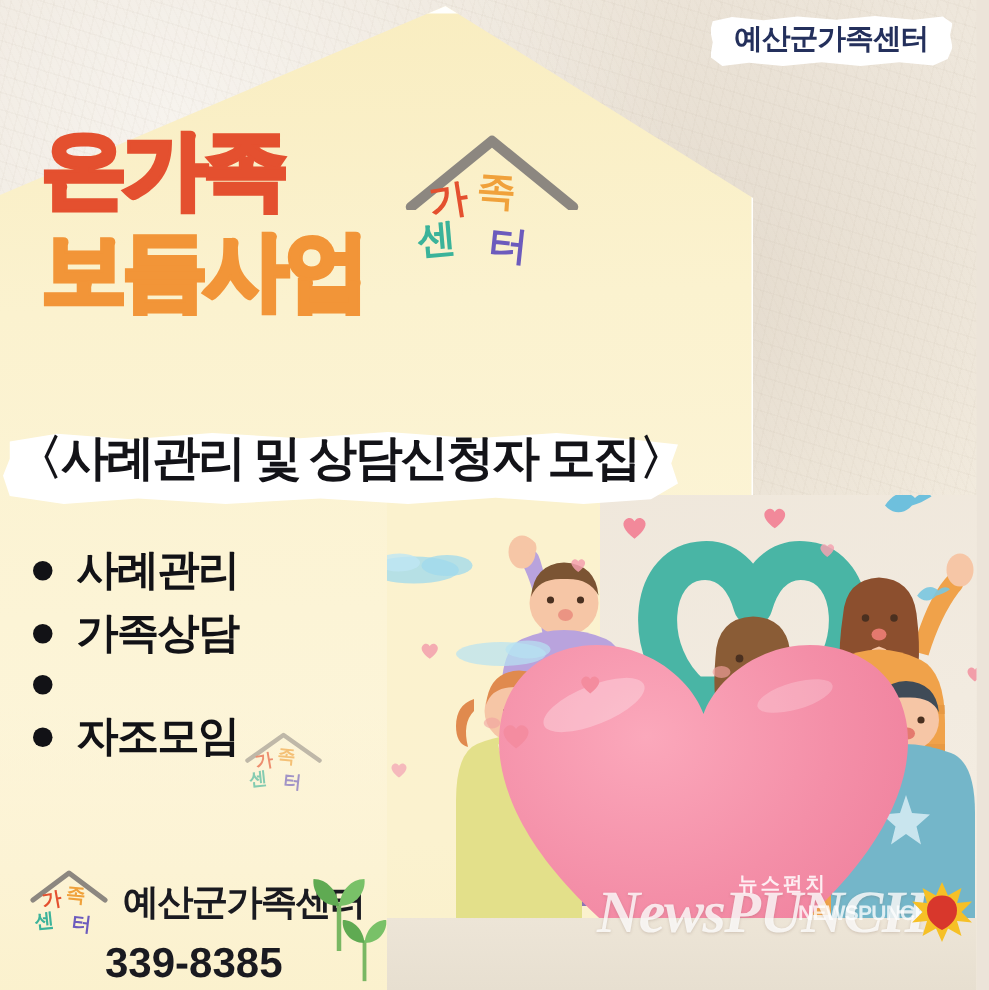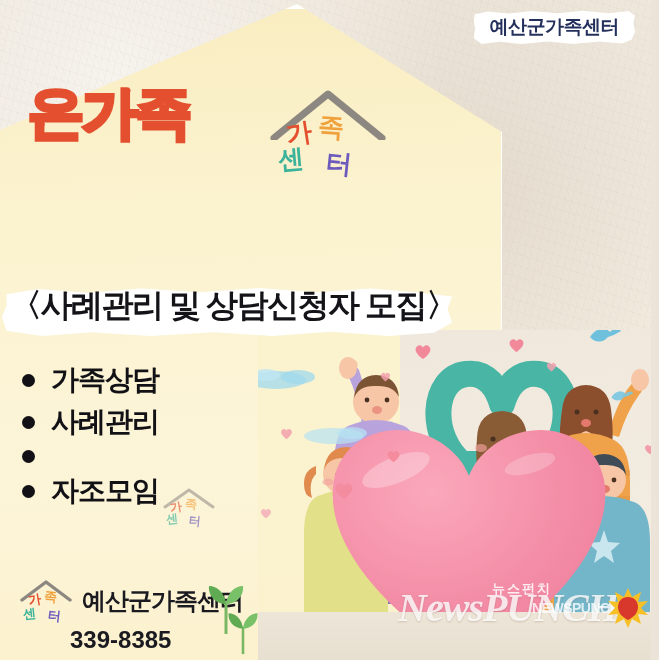--- a/index.html
+++ b/index.html
@@ -124,21 +124,21 @@
   .fl-jok{left:23px;top:11px;color:#f0a13b;transform:rotate(5deg);}
   .fl-sen{left:4px;top:26px;color:#3bb39a;transform:rotate(-6deg);}
   .fl-teo{left:27px;top:28px;color:#6c5bbd;transform:rotate(6deg);}
 
   
   .footer{position:absolute;left:18px;top:578px;z-index:22;display:flex;flex-direction:column;align-items:flex-start;}
   .f-row1{display:flex;align-items:center;}
   .logo-foot{position:relative;width:56px;height:46px;margin-right:8px;flex:0 0 auto;}
   .logo-foot .fl{position:absolute;font-weight:bold;font-size:13px;line-height:1;}
   .f-name{font-size:24px;font-weight:bold;color:#1a1a20;letter-spacing:-1px;}
-  .f-phone{font-size:24px;font-weight:bold;color:#1a1a20;letter-spacing:0px;margin:2px 0 16px 52px;}
+  .f-phone{font-size:28px;font-weight:bold;color:#1a1a20;letter-spacing:0px;margin:2px 0 16px 52px;}
 
   .sprout{position:absolute;z-index:22;}
 
   
   .wm-main{
     position:absolute;left:398px;top:588px;z-index:30;
     font-family:"Liberation Serif","DejaVu Serif",serif;
     font-style:italic;font-weight:bold;font-size:40px;line-height:1;
     color:rgba(255,255,255,.80);
     letter-spacing:-1px;
@@ -305,20 +305,21 @@
     </svg>
   </div>
   <div class="floor"></div>
 
   <div class="badge">
     <span>예산군가족센터</span>
   </div>
 
   <div class="titleblock">
     <div class="t-line t1">온가족</div>
+    <div class="t-line t2">보듬사업</div>
   </div>
 
   <div class="logo-main">
     <div class="roof">
       <svg width="120" height="52" viewBox="0 0 120 52">
         <path d="M6 50 L60 6 L114 50" fill="none" stroke="#8c8780" stroke-width="7" stroke-linecap="round" stroke-linejoin="round"></path>
       </svg>
     </div>
     <span class="lg lg-ga">가</span>
     <span class="lg lg-jok">족</span>
@@ -327,25 +328,25 @@
   </div>
 
   <div class="subwrap">
     <div class="subhl"></div>
     <span class="subtxt">〈사례관리 및 상담신청자 모집〉</span>
   </div>
 
   <div class="bullets">
     <div class="b-item">
       <span class="b-dot"></span>
-      <span class="b-txt">가족상담</span>
+      <span class="b-txt">사례관리</span>
     </div>
     <div class="b-item">
       <span class="b-dot"></span>
-      <span class="b-txt">사례관리</span>
+      <span class="b-txt">가족상담</span>
     </div>
     <div class="b-item">
       <span class="b-dot"></span>
     </div>
     <div class="b-item">
       <span class="b-dot"></span>
       <span class="b-txt">자조모임</span>
     </div>
   </div>
 

